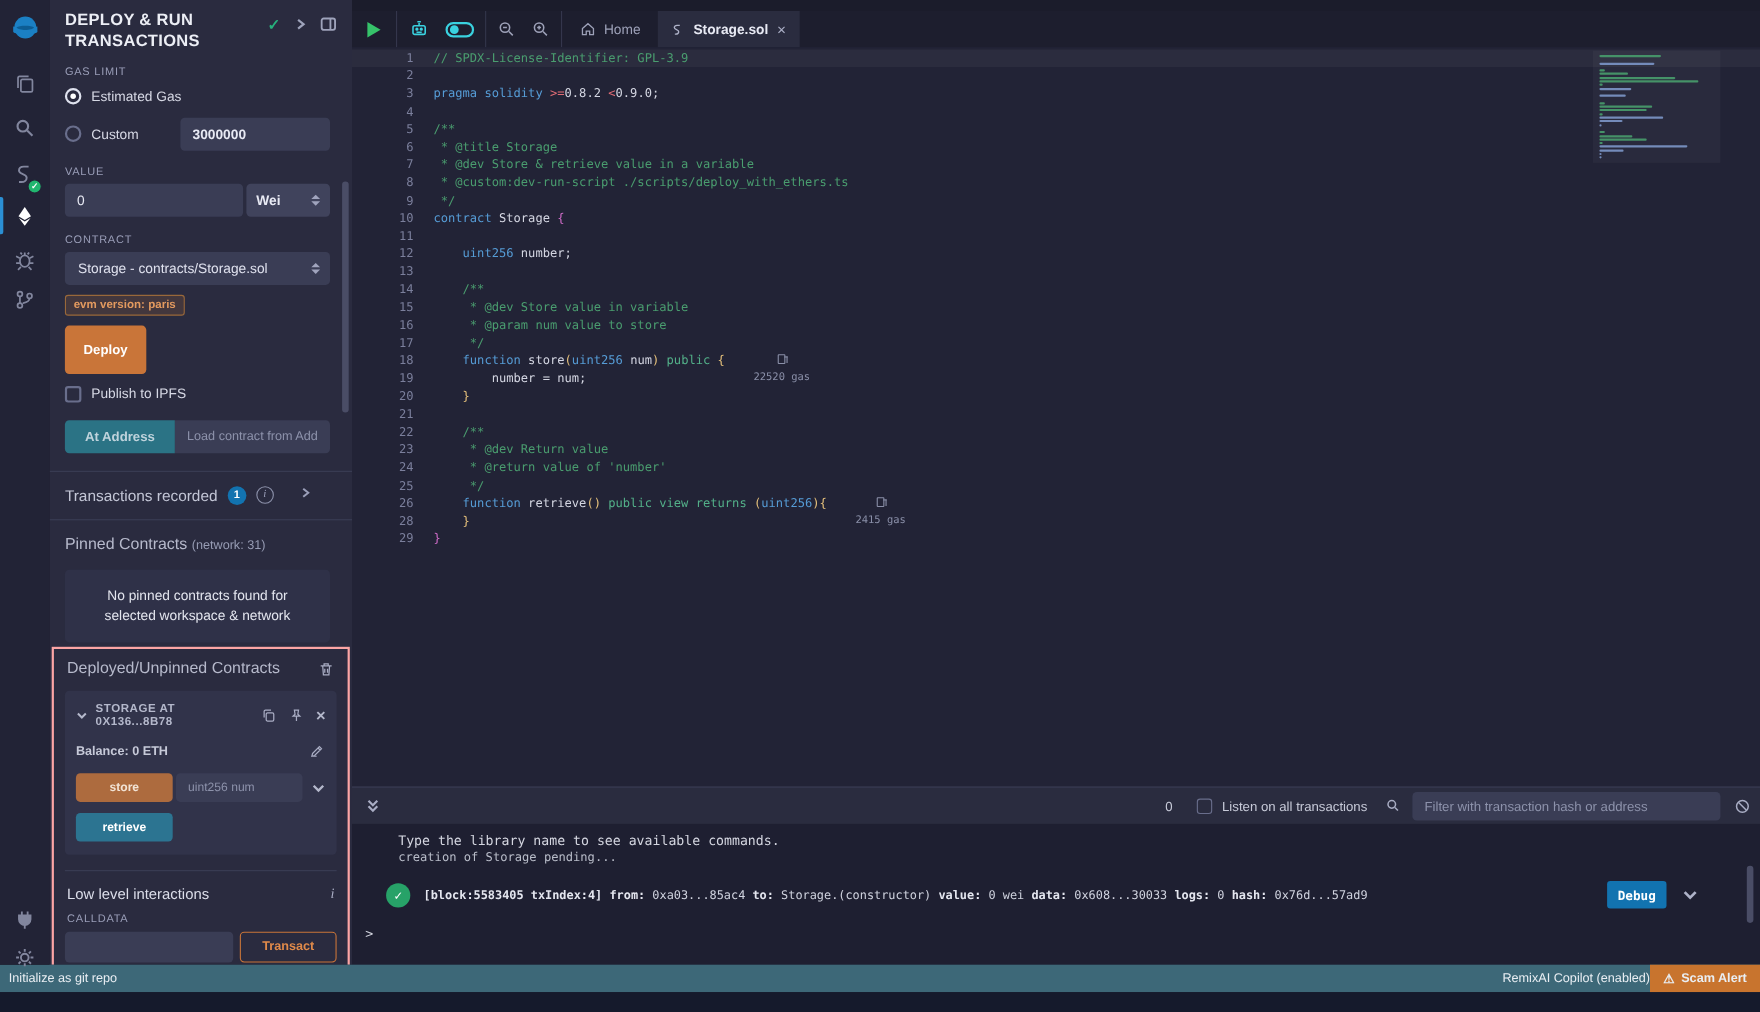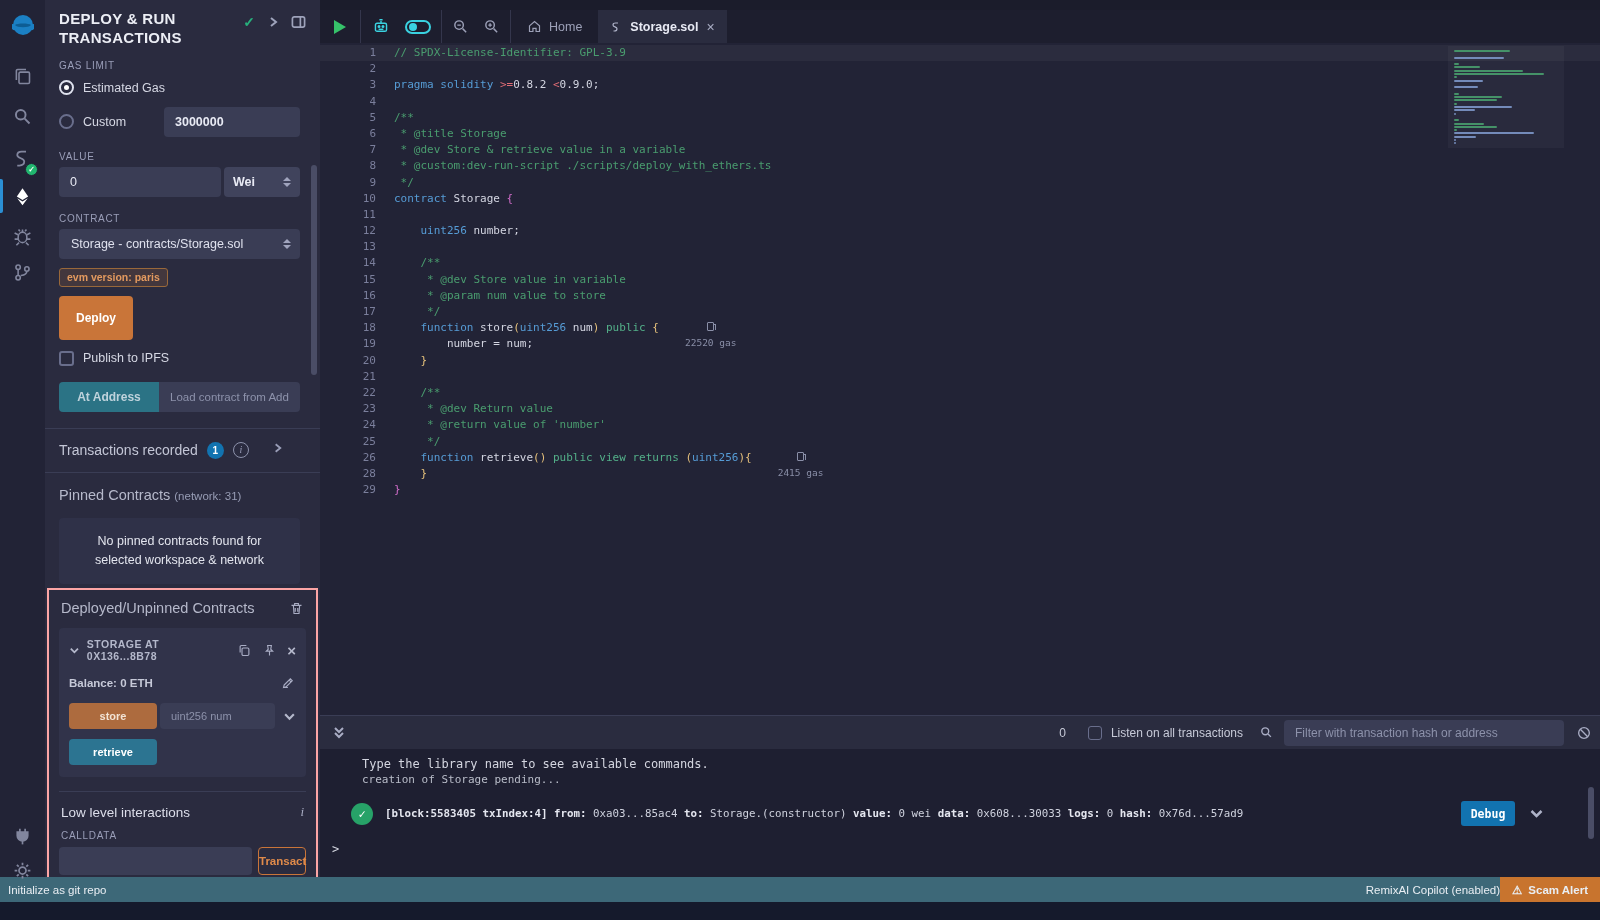--- a/index.html
+++ b/index.html
@@ -75,21 +75,21 @@
   .store-row { display:flex; align-items:center; margin-top:13px; }
   .btn-store { width:88px; height:26px; background:#ad6b3e; border:none; border-radius:4px; color:#f2e3d4; font-weight:bold; font-size:11px; font-family:"Liberation Sans",sans-serif; cursor:pointer; }
   .store-input { flex:1; min-width:0; margin-left:3px; height:26px; font-size:11px; border-radius:4px; }
   .btn-retrieve { display:block; margin-top:10px; width:88px; height:26px; background:#2c7491; border:none; border-radius:4px; color:#ffffff; font-weight:bold; font-size:11px; font-family:"Liberation Sans",sans-serif; cursor:pointer; }
   .lowlevel-row { display:flex; align-items:center; margin-top:12px; padding:0 2px; }
   .lowlevel-title { font-size:13.5px; color:#dcdeea; }
   .i-glyph { margin-left:auto; font-family:"Liberation Serif",serif; font-style:italic; font-size:13px; color:#a9adc4; }
   .calldata-label { font-size:10px; letter-spacing:.7px; color:#9a9eb8; margin-top:10px; padding:0 2px; }
   .calldata-row { display:flex; margin-top:6px; gap:6px; }
   .calldata-input { flex:1; min-width:0; height:28px; }
-  .btn-transact { width:48px; height:28px; background:transparent; border:1px solid #c97539; border-radius:4px; color:#e08a4a; font-weight:bold; font-size:11.5px; font-family:"Liberation Sans",sans-serif; cursor:pointer; }
+  .btn-transact { width:88px; height:28px; background:transparent; border:1px solid #c97539; border-radius:4px; color:#e08a4a; font-weight:bold; font-size:11.5px; font-family:"Liberation Sans",sans-serif; cursor:pointer; }
   .panel-scrollbar { position:absolute; right:3px; top:165px; width:6px; height:210px; background:#4a4d66; border-radius:3px; }
 
   
   .main { position:absolute; left:320px; top:10px; right:0; height:877px; background:#222336; }
   .topbar { position:absolute; left:0; right:0; top:0; height:33px; background:#1d1e2e; display:flex; align-items:stretch; }
   .tb-seg { display:flex; align-items:center; padding:0 10px; gap:14px; border-right:1px solid #34364c; }
   .play-tri { width:0; height:0; border-top:7px solid transparent; border-bottom:7px solid transparent; border-left:12px solid #36c26a; cursor:pointer; }
   .toggle { width:26px; height:14px; border:2px solid #3ad2e0; border-radius:8px; position:relative; cursor:pointer; }
   .toggle::after { content:""; position:absolute; left:2px; top:1px; width:8px; height:8px; border-radius:50%; background:#3ad2e0; }
   .tb-home { display:flex; align-items:center; gap:7px; padding:0 16px; color:#9da1b8; font-size:12.5px; }

